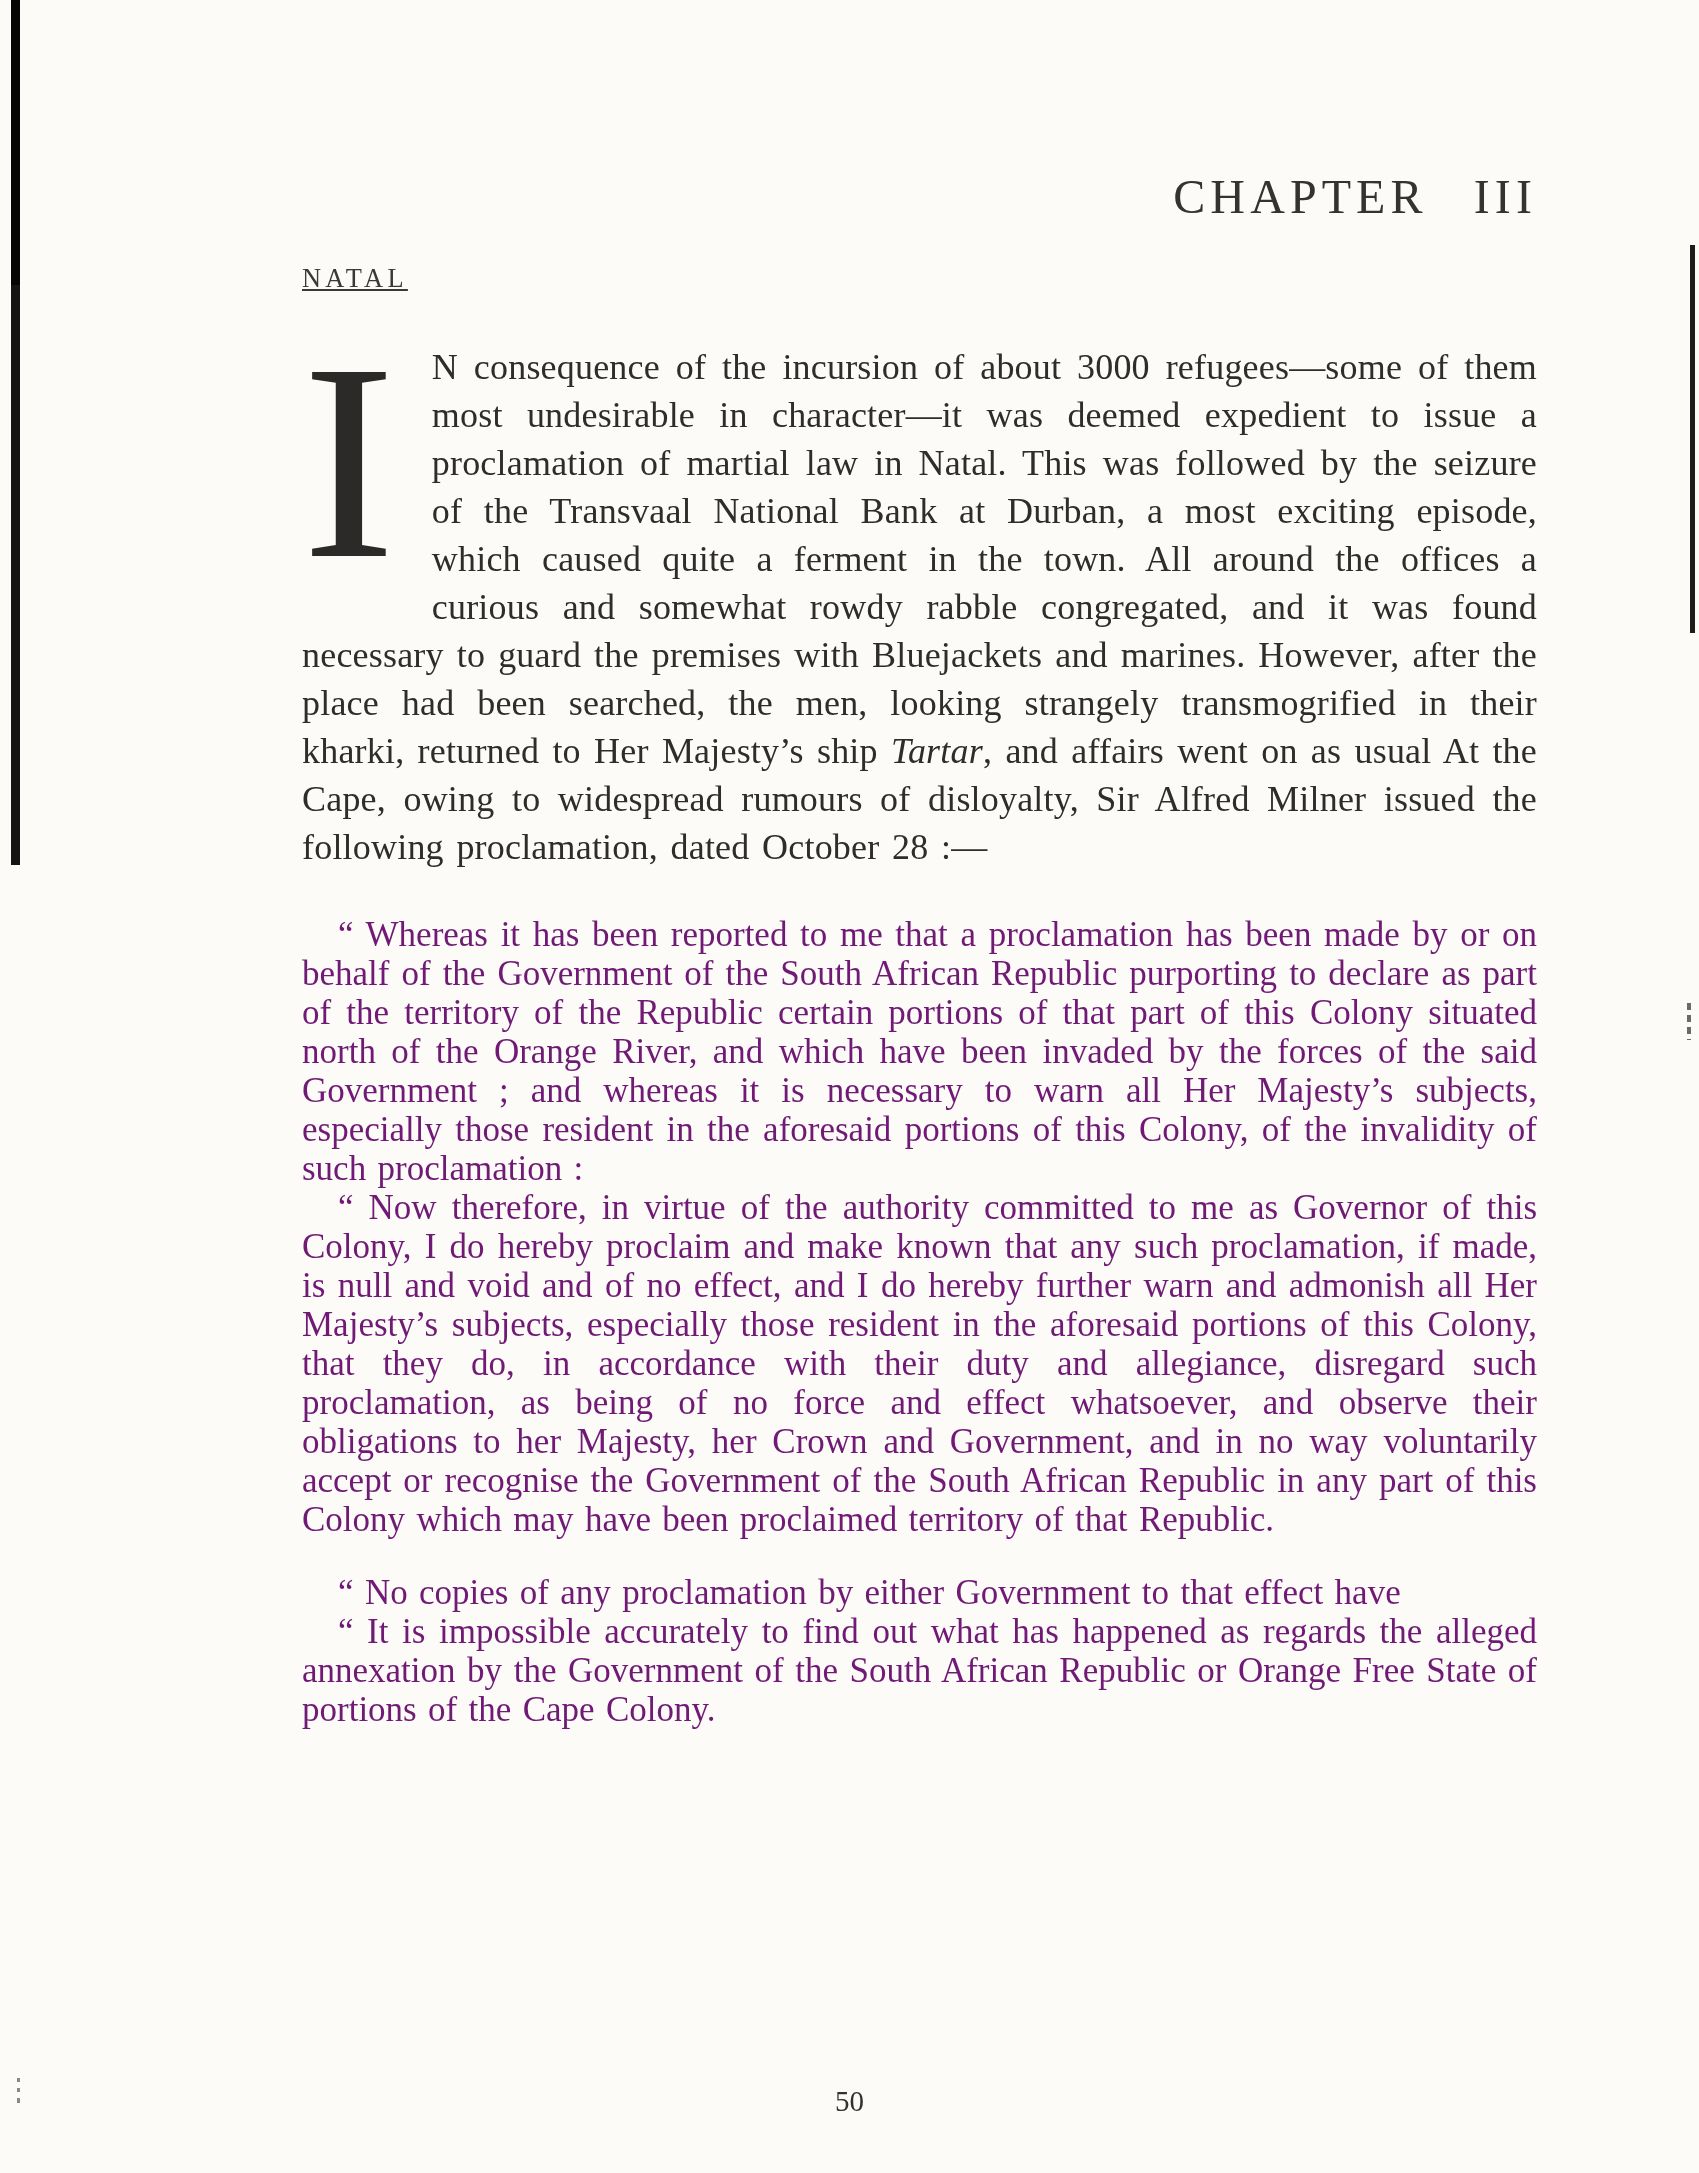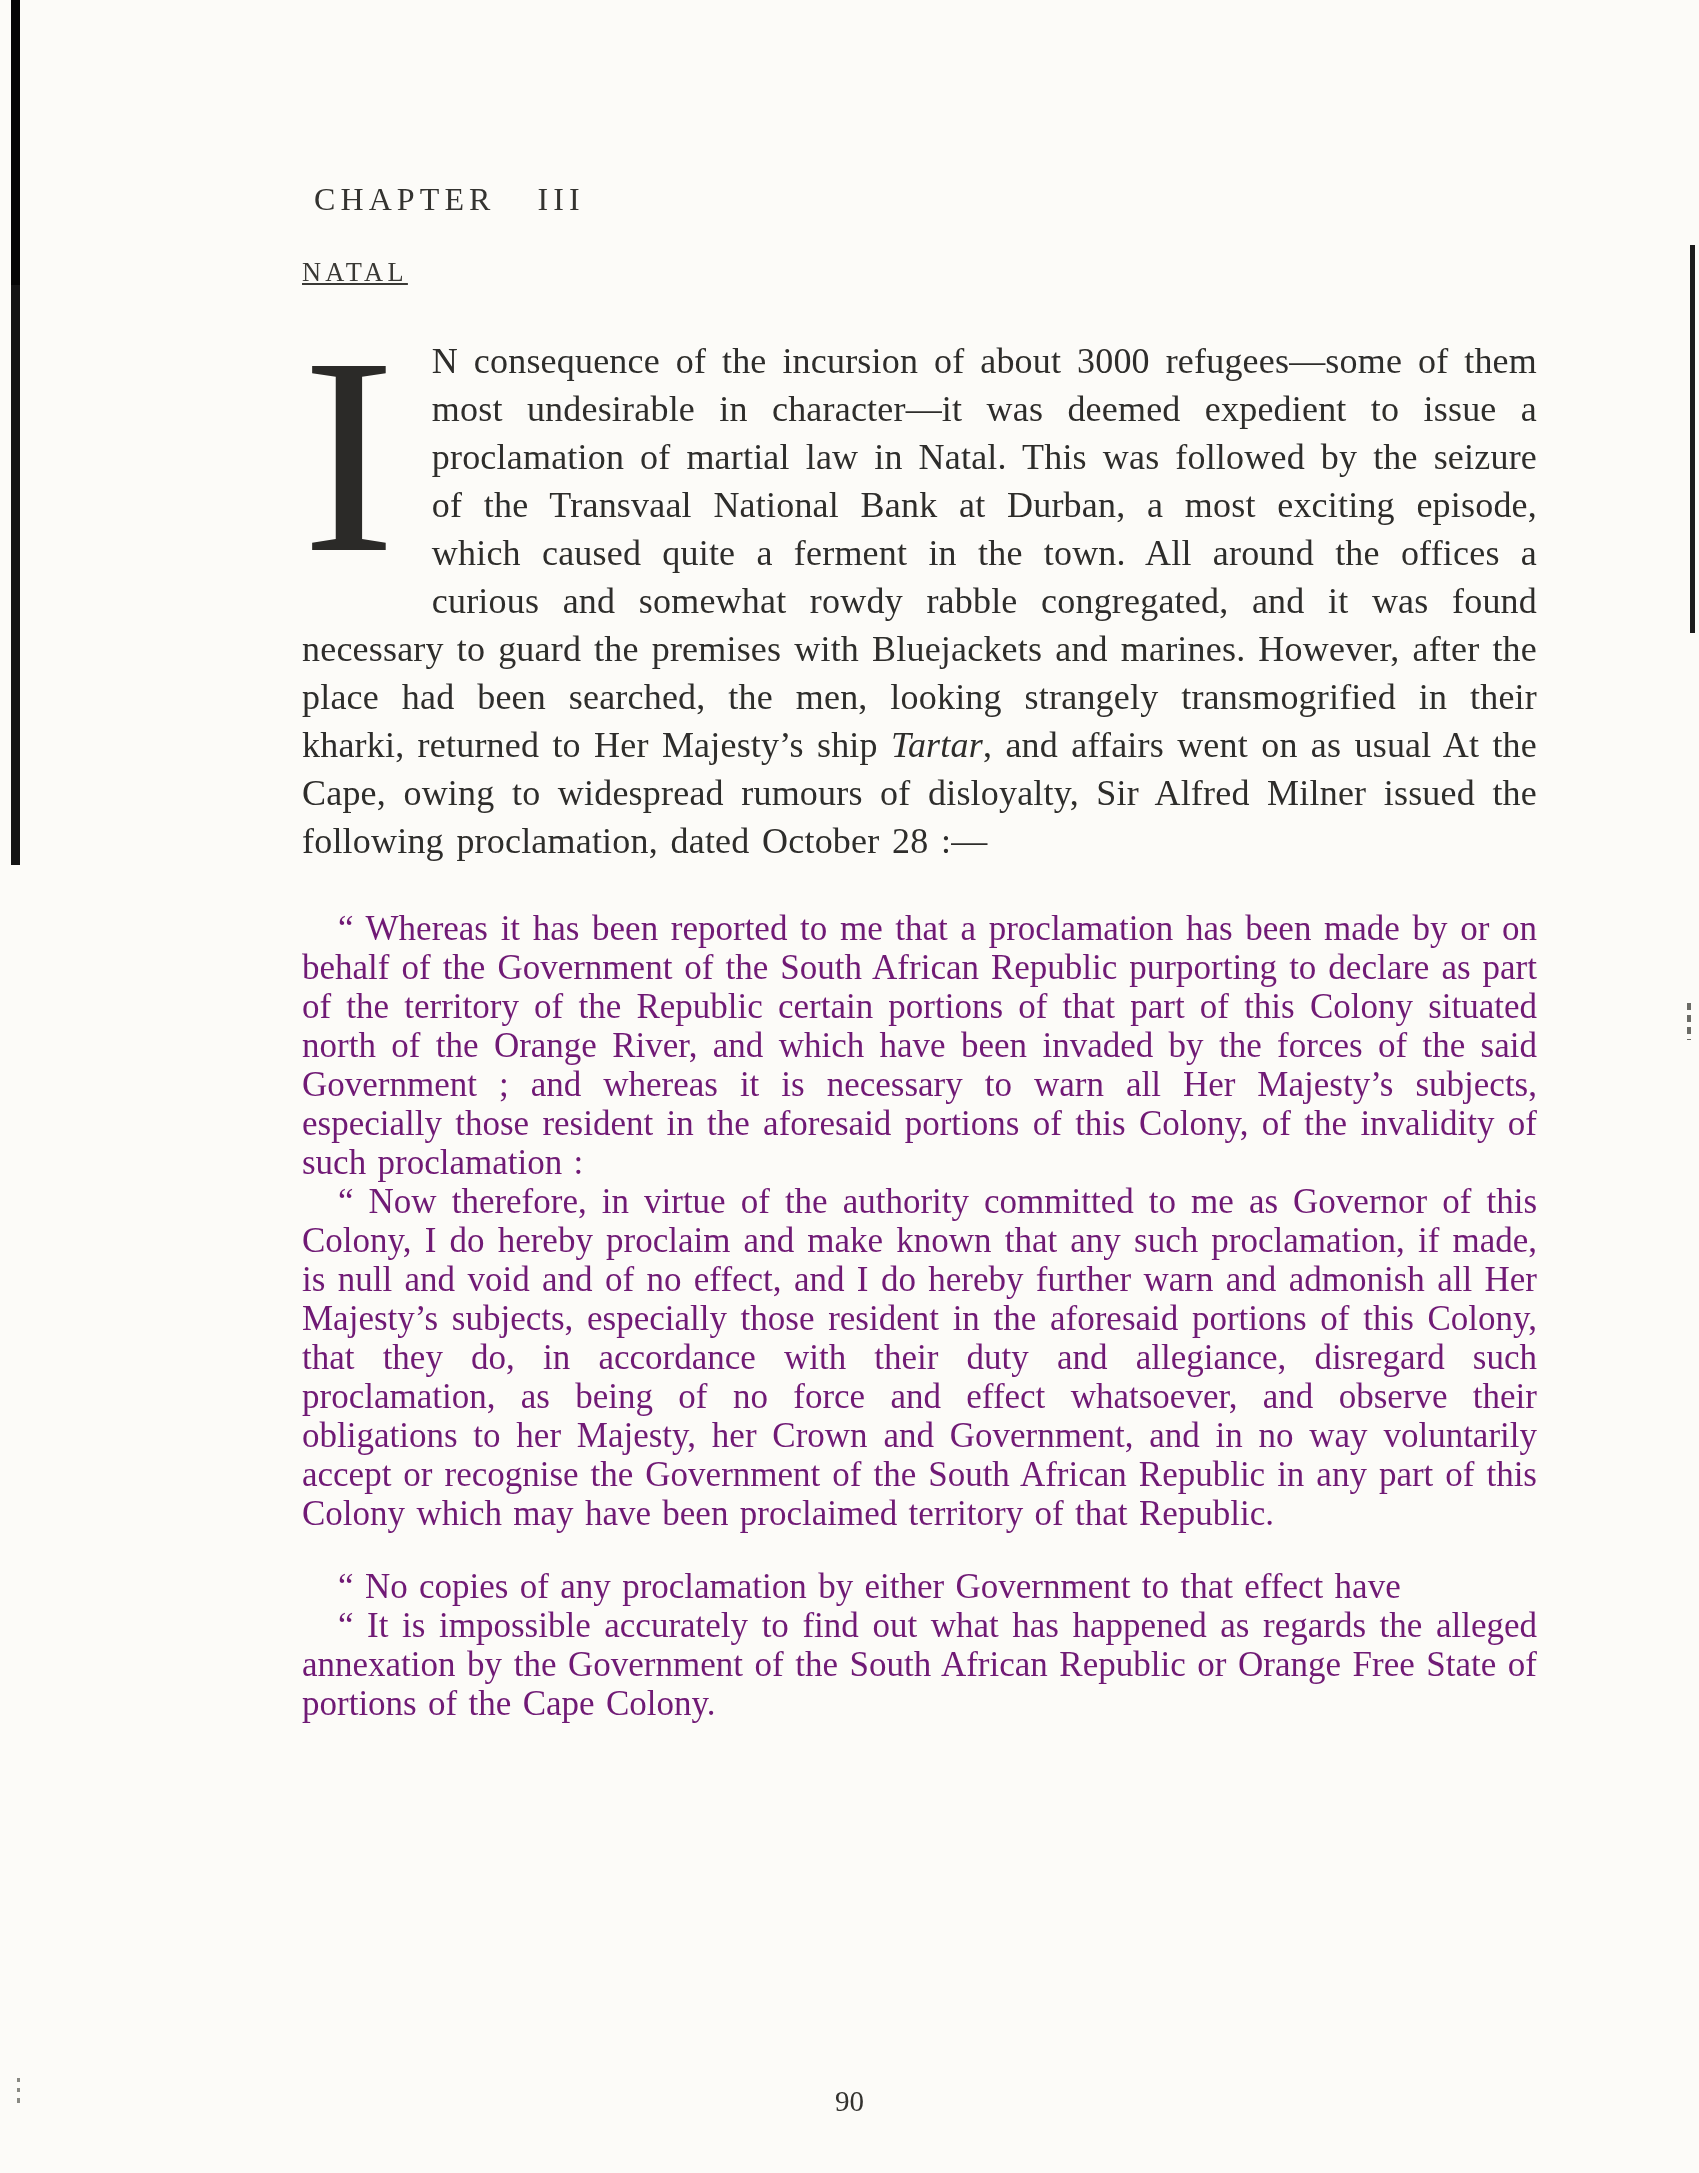--- a/index.html
+++ b/index.html
@@ -50,23 +50,23 @@
     width: 3.4px;
     height: 25.6px;
     background: repeating-linear-gradient(to bottom, #8a8a84 0 4.3px, transparent 4.3px 10.2px);
   }
   .content {
     position: relative;
     margin: 0 162px 0 302px;
     padding-top: 169px;
   }
   .chapter-title {
-    margin: 12px;
-    text-align: left;
-    font-size: 32px;
+    margin: 0;
+    text-align: right;
+    font-size: 48px;
     font-weight: normal;
     letter-spacing: 5.1px;
     word-spacing: 29px;
     color: #343330;
   }
   .section-title {
     margin: 39px 0 0 0;
     text-align: left;
     font-size: 26.4px;
     font-weight: normal;
@@ -150,16 +150,16 @@
     </div>
 
 
     <div class="quote-block letter-block">
       <p class="quote-para">“ No copies of any proclamation by either Government to that effect have</p>
       <p class="quote-para">“ It is impossible accurately to find out what has happened as regards the alleged annexation by the Government of the South African Republic or Orange Free State of portions of the Cape Colony.</p>
     </div>
 
   </div>
 
-  <div class="page-number">90</div>
+  <div class="page-number">50</div>
 
 </div>
 
 
 </body></html>

